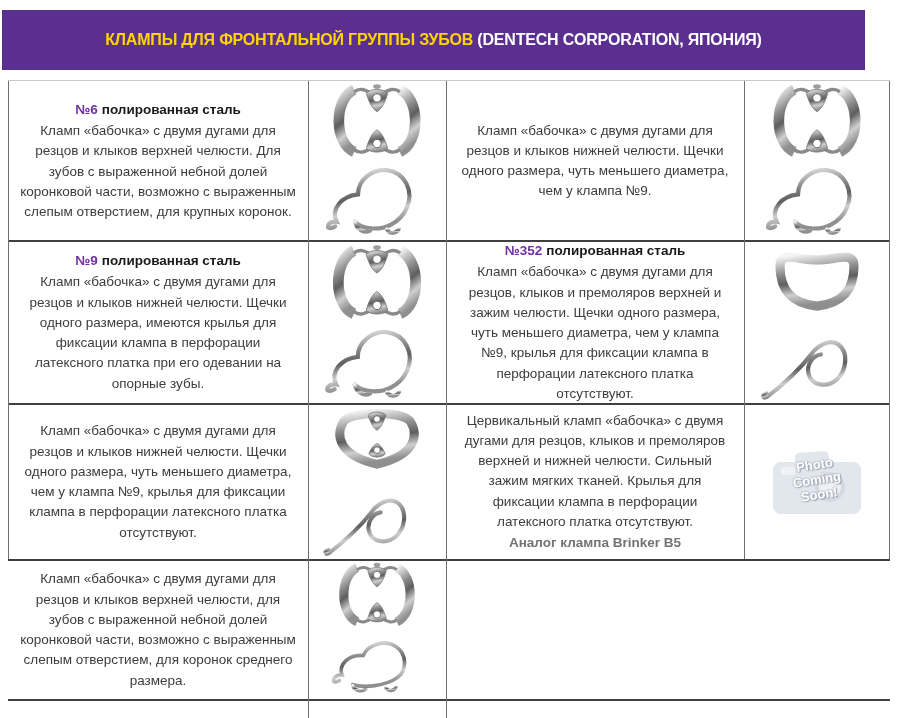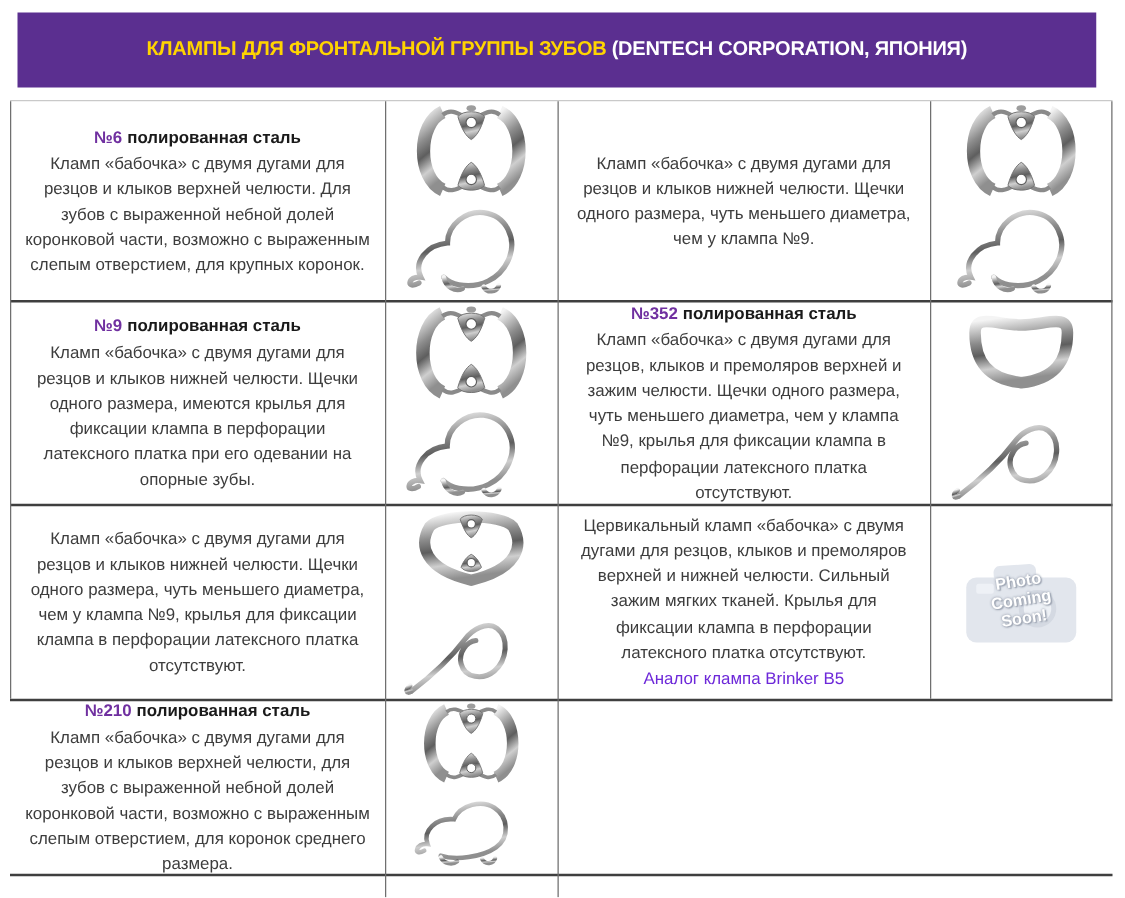--- a/index.html
+++ b/index.html
@@ -1,37 +1,37 @@
 <!DOCTYPE html>
 <html><head>
 <meta charset="utf-8">
 <style>
   html,body{margin:0;padding:0;background:#ffffff;}
   .page{position:relative;width:900px;height:718px;background:#ffffff;overflow:hidden;
         font-family:"Liberation Sans","DejaVu Sans",sans-serif;}
 
   
-  .banner{position:absolute;left:14px;top:10px;width:863px;height:60px;background:#5b2f90;
+  .banner{position:absolute;left:2px;top:10px;width:863px;height:60px;background:#5b2f90;
           display:flex;align-items:center;justify-content:center;}
   .banner .t{font-weight:bold;font-size:16px;letter-spacing:-0.2px;white-space:pre;}
   .banner .t-main{color:#ffd400;}
   .banner .t-suffix{color:#ffffff;}
 
   
   .cell{position:absolute;display:flex;flex-direction:column;align-items:center;
         justify-content:center;text-align:center;box-sizing:border-box;}
   .r1{top:82px;height:158px}.r2{top:242px;height:161px}.r3{top:405px;height:154px}
   .r4{top:561px;height:138px}
   .c1{left:8px;width:300px}.c2{left:308px;width:138px}.c3{left:446px;width:298px}
   .c4{left:744px;width:146px}
   .txtcell{padding:2px 12px;font-size:13.5px;line-height:1.5;color:#3d3d3d;}
   .ptitle{font-weight:bold;color:#1a1a1a;margin-bottom:1px;}
   .pnum{color:#7030a0;}
   .pmat{margin-left:4px;}
-  .analog{font-weight:normal;color:#6d28d9;margin-top:1px;}
+  .analog{font-weight:bold;color:#737373;margin-top:1px;}
 
   
   .hline{position:absolute;left:8px;width:882px;height:2px;background:#3f3f3f;}
   .hline-light{position:absolute;left:8px;width:882px;height:1px;background:#c9c9c9;}
   .vline{position:absolute;width:1px;background:#6f6f6f;}
 
   
   .imgcell{gap:6px;}
   .clamp-img{width:116px;height:77px;display:block;}
   .r4 .clamp-img{width:102px;height:68px;}
@@ -201,21 +201,20 @@
       <div class="cam-lens"></div>
       <div class="cam-text">
         <div>Photo</div>
         <div>Coming</div>
         <div>Soon!</div>
       </div>
     </div>
   </div>
 
   <div class="cell r4 c1 txtcell">
-    <div class="ptitle"><span class="pnum">№210</span><span class="pmat">полированная сталь</span></div>
     <div>Кламп «бабочка» с двумя дугами для резцов и клыков верхней челюсти, для зубов с выраженной небной долей коронковой части, возможно с выраженным слепым отверстием, для коронок среднего размера.</div>
   </div>
   <div class="cell r4 c2 imgcell">
     <svg class="clamp-img" viewBox="0 0 150 100">
         <use href="#s-butterfly"></use>
       </svg>
     <svg class="clamp-img" viewBox="0 0 150 100">
         <use href="#s-loop-wide"></use>
       </svg>
   </div>

